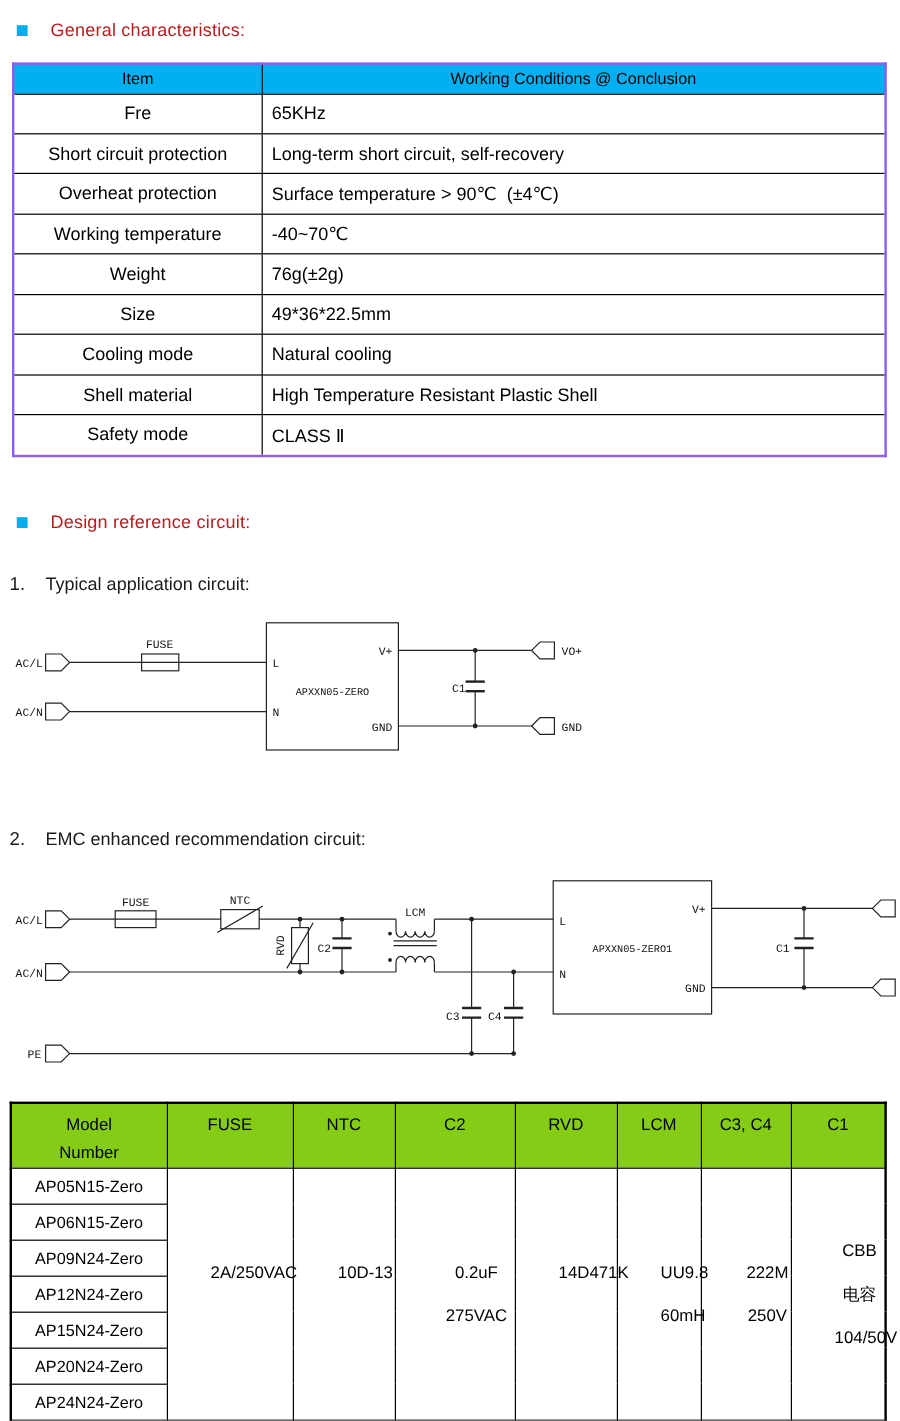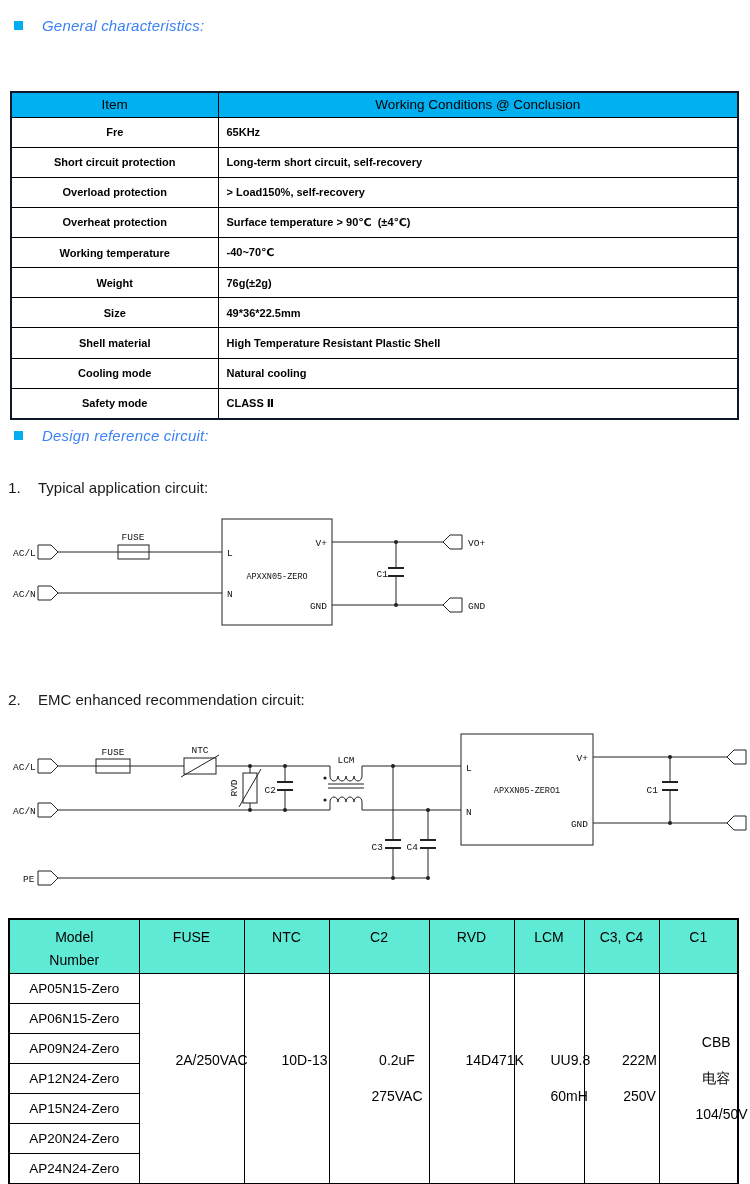--- a/index.html
+++ b/index.html
@@ -2,39 +2,39 @@
 <html><head>
 <meta charset="utf-8">
 <style>
   html,body{margin:0;padding:0;background:#fff;}
   .page{position:relative;width:750px;height:1184px;background:#fff;overflow:hidden;
         font-family:"Liberation Sans","DejaVu Sans",sans-serif;color:#000;}
 
   
   .sec-head{position:absolute;left:14px;display:flex;align-items:center;}
   .bullet{width:9px;height:9px;background:#00AEEF;margin-right:19px;flex:0 0 auto;}
-  .sec-title{color:#3b82f6;font-size:15px;letter-spacing:.2px;font-style:italic;}
+  .sec-title{color:#b91c1c;font-size:15px;letter-spacing:.2px;}
   .num-head{position:absolute;left:8px;display:flex;align-items:baseline;color:#1a1a1a;}
   .num{font-size:15.5px;width:30px;flex:0 0 auto;}
   .num-title{font-size:15px;}
 
   
   table{border-collapse:collapse;table-layout:fixed;position:absolute;background:#fff;}
   th,td{border:1px solid #000;font-weight:normal;padding:0;}
-  .gt{left:10px;top:52px;width:727px;height:329px;border:2px solid #0f172a;margin-top:39px;}
+  .gt{left:10px;top:52px;width:727px;height:329px;border:2px solid #8b5cf6;}
   .gt thead tr{height:25px;}
   .gt th{background:#00B0F0;font-size:13.5px;text-align:center;}
-  .gt td{font-size:11px;height:27.6px;font-weight:bold;}
+  .gt td{font-size:15px;height:27.6px;}
   .gt td.item{text-align:center;}
   .gt td.val{text-align:left;padding-left:8px;white-space:pre;}
   .hl{background:#f4f4f4;padding:1px 2px;}
 
   .ct2{left:8px;top:918px;width:729px;height:257px;border:2px solid #000;}
   .ct2 thead tr{height:54px;}
-  .ct2 th{background:#5eead4;font-size:14px;text-align:center;vertical-align:top;padding-top:6px;line-height:23px;}
+  .ct2 th{background:#84cc16;font-size:14px;text-align:center;vertical-align:top;padding-top:6px;line-height:23px;}
   .ct2 td{font-size:13.5px;text-align:center;}
   .ct2 td.model{height:29px;}
   .merged{vertical-align:middle;padding-left:36px;}
   .vline{line-height:36px;min-height:36px;font-size:14px;}
 
   
   .circuit{position:absolute;left:0;}
   .wire{stroke:#222;stroke-width:1;fill:none;}
   .comp{fill:#fff;stroke:#222;stroke-width:1;}
   .dot{fill:#222;stroke:none;}
@@ -65,46 +65,42 @@
     <tbody>
       <tr>
         <td class="item">Fre</td>
         <td class="val">65KHz</td>
       </tr>
       <tr>
         <td class="item">Short circuit protection</td>
         <td class="val">Long-term short circuit, self-recovery</td>
       </tr>
       <tr>
-        <td class="item">Overload protection</td>
-        <td class="val">&gt; Load150%, self-recovery</td>
-      </tr>
-      <tr>
         <td class="item">Overheat protection</td>
         <td class="val">Surface temperature &gt; 90℃  (±4℃)</td>
       </tr>
       <tr>
         <td class="item">Working temperature</td>
         <td class="val">-40~70℃</td>
       </tr>
       <tr>
         <td class="item">Weight</td>
         <td class="val">76g(±2g)</td>
       </tr>
       <tr>
         <td class="item">Size</td>
         <td class="val">49*36*22.5mm</td>
       </tr>
       <tr>
+        <td class="item">Cooling mode</td>
+        <td class="val">Natural cooling</td>
+      </tr>
+      <tr>
         <td class="item">Shell material</td>
         <td class="val">High Temperature Resistant Plastic Shell</td>
-      </tr>
-      <tr>
-        <td class="item">Cooling mode</td>
-        <td class="val">Natural cooling</td>
       </tr>
       <tr>
         <td class="item">Safety mode</td>
         <td class="val">CLASS Ⅱ</td>
       </tr>
     </tbody>
   </table>
 
   <div class="sec-head" style="top:427px;">
     <span class="bullet"></span>

